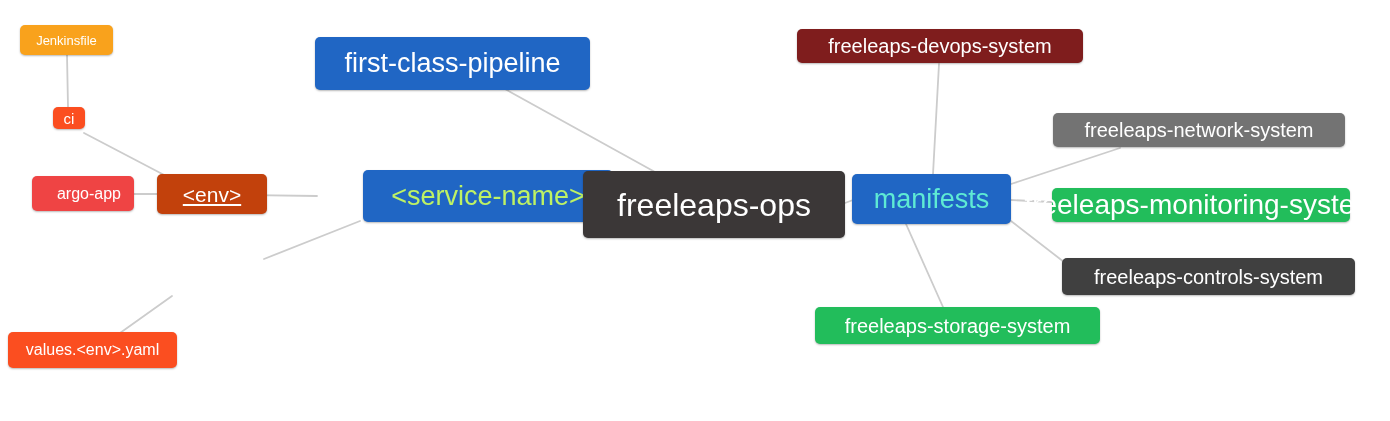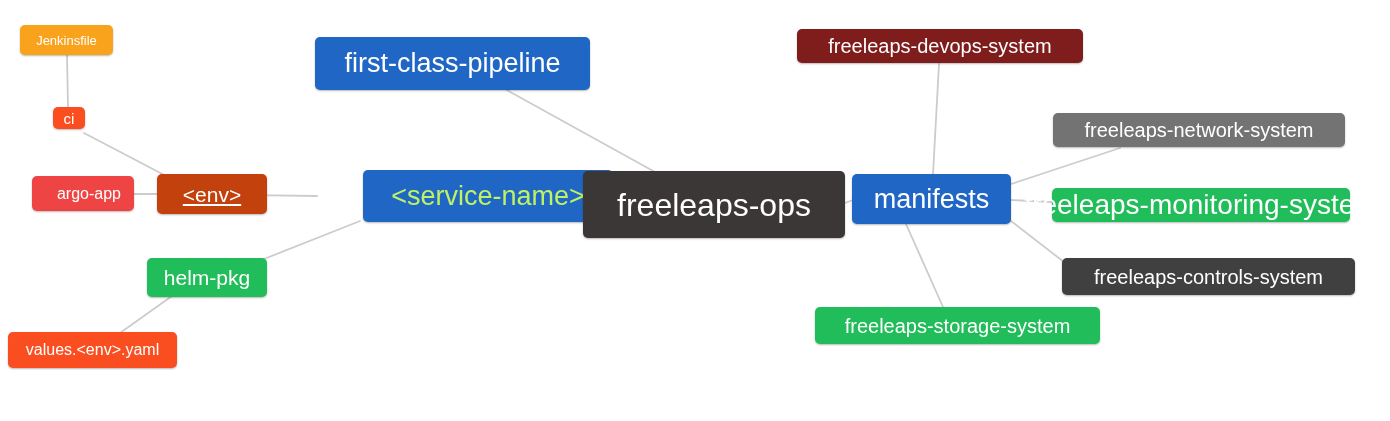--- a/index.html
+++ b/index.html
@@ -49,24 +49,23 @@
       <line x1="1011" y1="184" x2="1120" y2="148" stroke="#cccccc" stroke-width="1.8" stroke-linecap="round"></line>
       <line x1="1011" y1="200" x2="1052" y2="202" stroke="#cccccc" stroke-width="1.8" stroke-linecap="round"></line>
       <line x1="1011" y1="221" x2="1064" y2="262" stroke="#cccccc" stroke-width="1.8" stroke-linecap="round"></line>
       <line x1="906" y1="224" x2="943" y2="307" stroke="#cccccc" stroke-width="1.8" stroke-linecap="round"></line>
     </svg>
 
   <div class="node" style="left: 20px; top: 25px; width: 93px; height: 30px; font-size: 13px; background: rgb(249, 162, 28); color: rgb(255, 255, 255);">Jenkinsfile</div>
   <div class="node" style="left: 53px; top: 107px; width: 32px; height: 22px; font-size: 15px; background: rgb(251, 78, 32); color: rgb(255, 255, 255);">ci</div>
   <div class="node" style="left: 32px; top: 176px; width: 90px; height: 35px; font-size: 16px; background: #ef4444; color: rgb(255, 255, 255); padding-left: 12px;">argo-app</div>
   <div class="node" style="left: 157px; top: 174px; width: 110px; height: 40px; font-size: 21px; background: #c2410c; color: rgb(255, 255, 255); text-decoration: underline;">&lt;env&gt;</div>
-  <div class="node" style="left: 147px; top: 258px; width: 120px; height: 39px; font-size: 21px; background: rgb(34, 189, 91); color: rgb(255, 255, 255);">helm-pkg</div>
   <div class="node" style="left: 8px; top: 332px; width: 169px; height: 36px; font-size: 16px; background: rgb(251, 78, 32); color: rgb(255, 255, 255);">values.&lt;env&gt;.yaml</div>
   <div class="node" style="left: 317px; top: 170px; width: 250px; height: 52px; font-size: 27px; background: rgb(32, 102, 196); color: #bef264; margin-left: 46px;">&lt;service-name&gt;</div>
   <div class="node" style="left: 315px; top: 37px; width: 275px; height: 53px; font-size: 27px; background: rgb(32, 102, 196); color: rgb(255, 255, 255);">first-class-pipeline</div>
   <div class="node" style="left: 583px; top: 171px; width: 262px; height: 67px; font-size: 32px; background: rgb(59, 55, 55); color: rgb(255, 255, 255);">freeleaps-ops</div>
-  <div class="node" style="left: 852px; top: 174px; width: 159px; height: 50px; font-size: 27px; background: rgb(32, 102, 196); color: #ffffff;">manifests</div>
+  <div class="node" style="left: 852px; top: 174px; width: 159px; height: 50px; font-size: 27px; background: rgb(32, 102, 196); color: #5eead4;">manifests</div>
   <div class="node" style="left: 797px; top: 29px; width: 286px; height: 34px; font-size: 20px; background: #7f1d1d; color: rgb(255, 255, 255);">freeleaps-devops-system</div>
   <div class="node" style="left: 1053px; top: 113px; width: 292px; height: 34px; font-size: 20px; background: #737373; color: rgb(255, 255, 255);">freeleaps-network-system</div>
   <div class="node" style="left: 1052px; top: 188px; width: 298px; height: 34px; font-size: 28px; background: rgb(34, 189, 91); color: rgb(255, 255, 255);">freeleaps-monitoring-system</div>
   <div class="node" style="left: 1062px; top: 258px; width: 293px; height: 37px; font-size: 20px; background: #404040; color: rgb(255, 255, 255);">freeleaps-controls-system</div>
   <div class="node" style="left: 815px; top: 307px; width: 285px; height: 37px; font-size: 20px; background: rgb(34, 189, 91); color: rgb(255, 255, 255);">freeleaps-storage-system</div>
 </div>
 
 </body></html>

